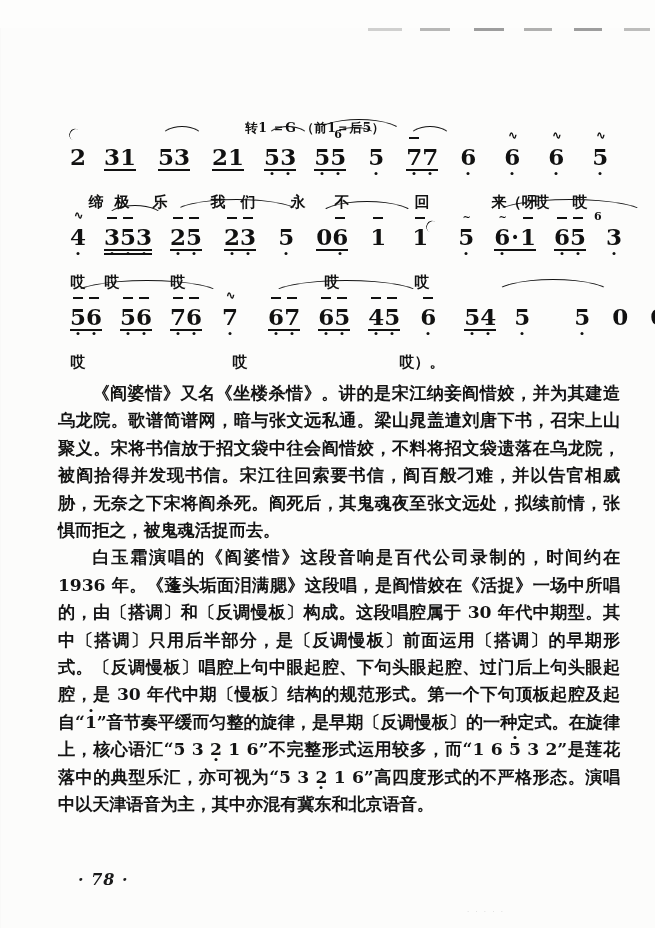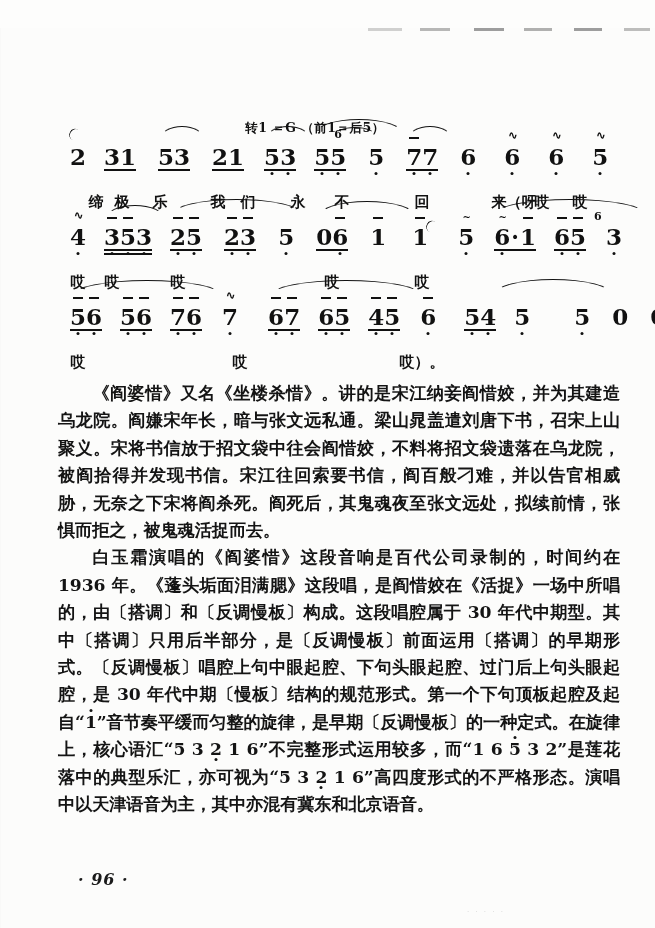--- a/index.html
+++ b/index.html
@@ -376,21 +376,21 @@
 
       <div class="lyrics">
         <span style="left:8px">哎</span>
         <span style="left:170px">哎</span>
         <span style="left:352px">哎）。</span>
       </div>
     </div>
   </div>
 
   <div class="prose">
-    <p>《阎婆惜》又名《坐楼杀惜》。讲的是宋江纳妾阎惜姣，并为其建造乌龙院。阎嫌宋年长，暗与张文远私通。梁山晁盖遣刘唐下书，召宋上山聚义。宋将书信放于招文袋中往会阎惜姣，不料将招文袋遗落在乌龙院，被阎拾得并发现书信。宋江往回索要书信，阎百般刁难，并以告官相威胁，无奈之下宋将阎杀死。阎死后，其鬼魂夜至张文远处，拟续前情，张惧而拒之，被鬼魂活捉而去。</p>
+    <p>《阎婆惜》又名《坐楼杀惜》。讲的是宋江纳妾阎惜姣，并为其建造乌龙院。歌谱简谱网，暗与张文远私通。梁山晁盖遣刘唐下书，召宋上山聚义。宋将书信放于招文袋中往会阎惜姣，不料将招文袋遗落在乌龙院，被阎拾得并发现书信。宋江往回索要书信，阎百般刁难，并以告官相威胁，无奈之下宋将阎杀死。阎死后，其鬼魂夜至张文远处，拟续前情，张惧而拒之，被鬼魂活捉而去。</p>
     <p><span>白玉霜演唱的《阎婆惜》这段音响是百代公司录制的，时间约在 1936 年。《蓬头垢面泪满腮》这段唱，是阎惜姣在《活捉》一场中所唱的，由〔搭调〕和〔反调慢板〕构成。这段唱腔属于 30 年代中期型。其中〔搭调〕只用后半部分，是〔反调慢板〕前面运用〔搭调〕的早期形式。〔反调慢板〕唱腔上句中眼起腔、下句头眼起腔、过门后上句头眼起腔，是 30 年代中期〔慢板〕结构的规范形式。第一个下句顶板起腔及起自“</span><span class="sup-dot">1</span><span>”音节奏平缓而匀整的旋律，是早期〔反调慢板〕的一种定式。在旋律上，核心语汇“</span><span class="sub-dot">5 3 2 1 6</span><span>”不完整形式运用较多，而“</span><span class="sup-dot">1 6 5 3 2</span><span>”是莲花落中的典型乐汇，亦可视为“</span><span class="sub-dot">5 3 2 1 6</span><span>”高四度形式的不严格形态。演唱中以天津语音为主，其中亦混有冀东和北京语音。</span></p>
   </div>
 
-  <div class="folio">· 96 ·</div>
+  <div class="folio">· 78 ·</div>
 
   <div class="wm-faint">· · · · ·</div>
 
 </div>
 
 </body></html>

